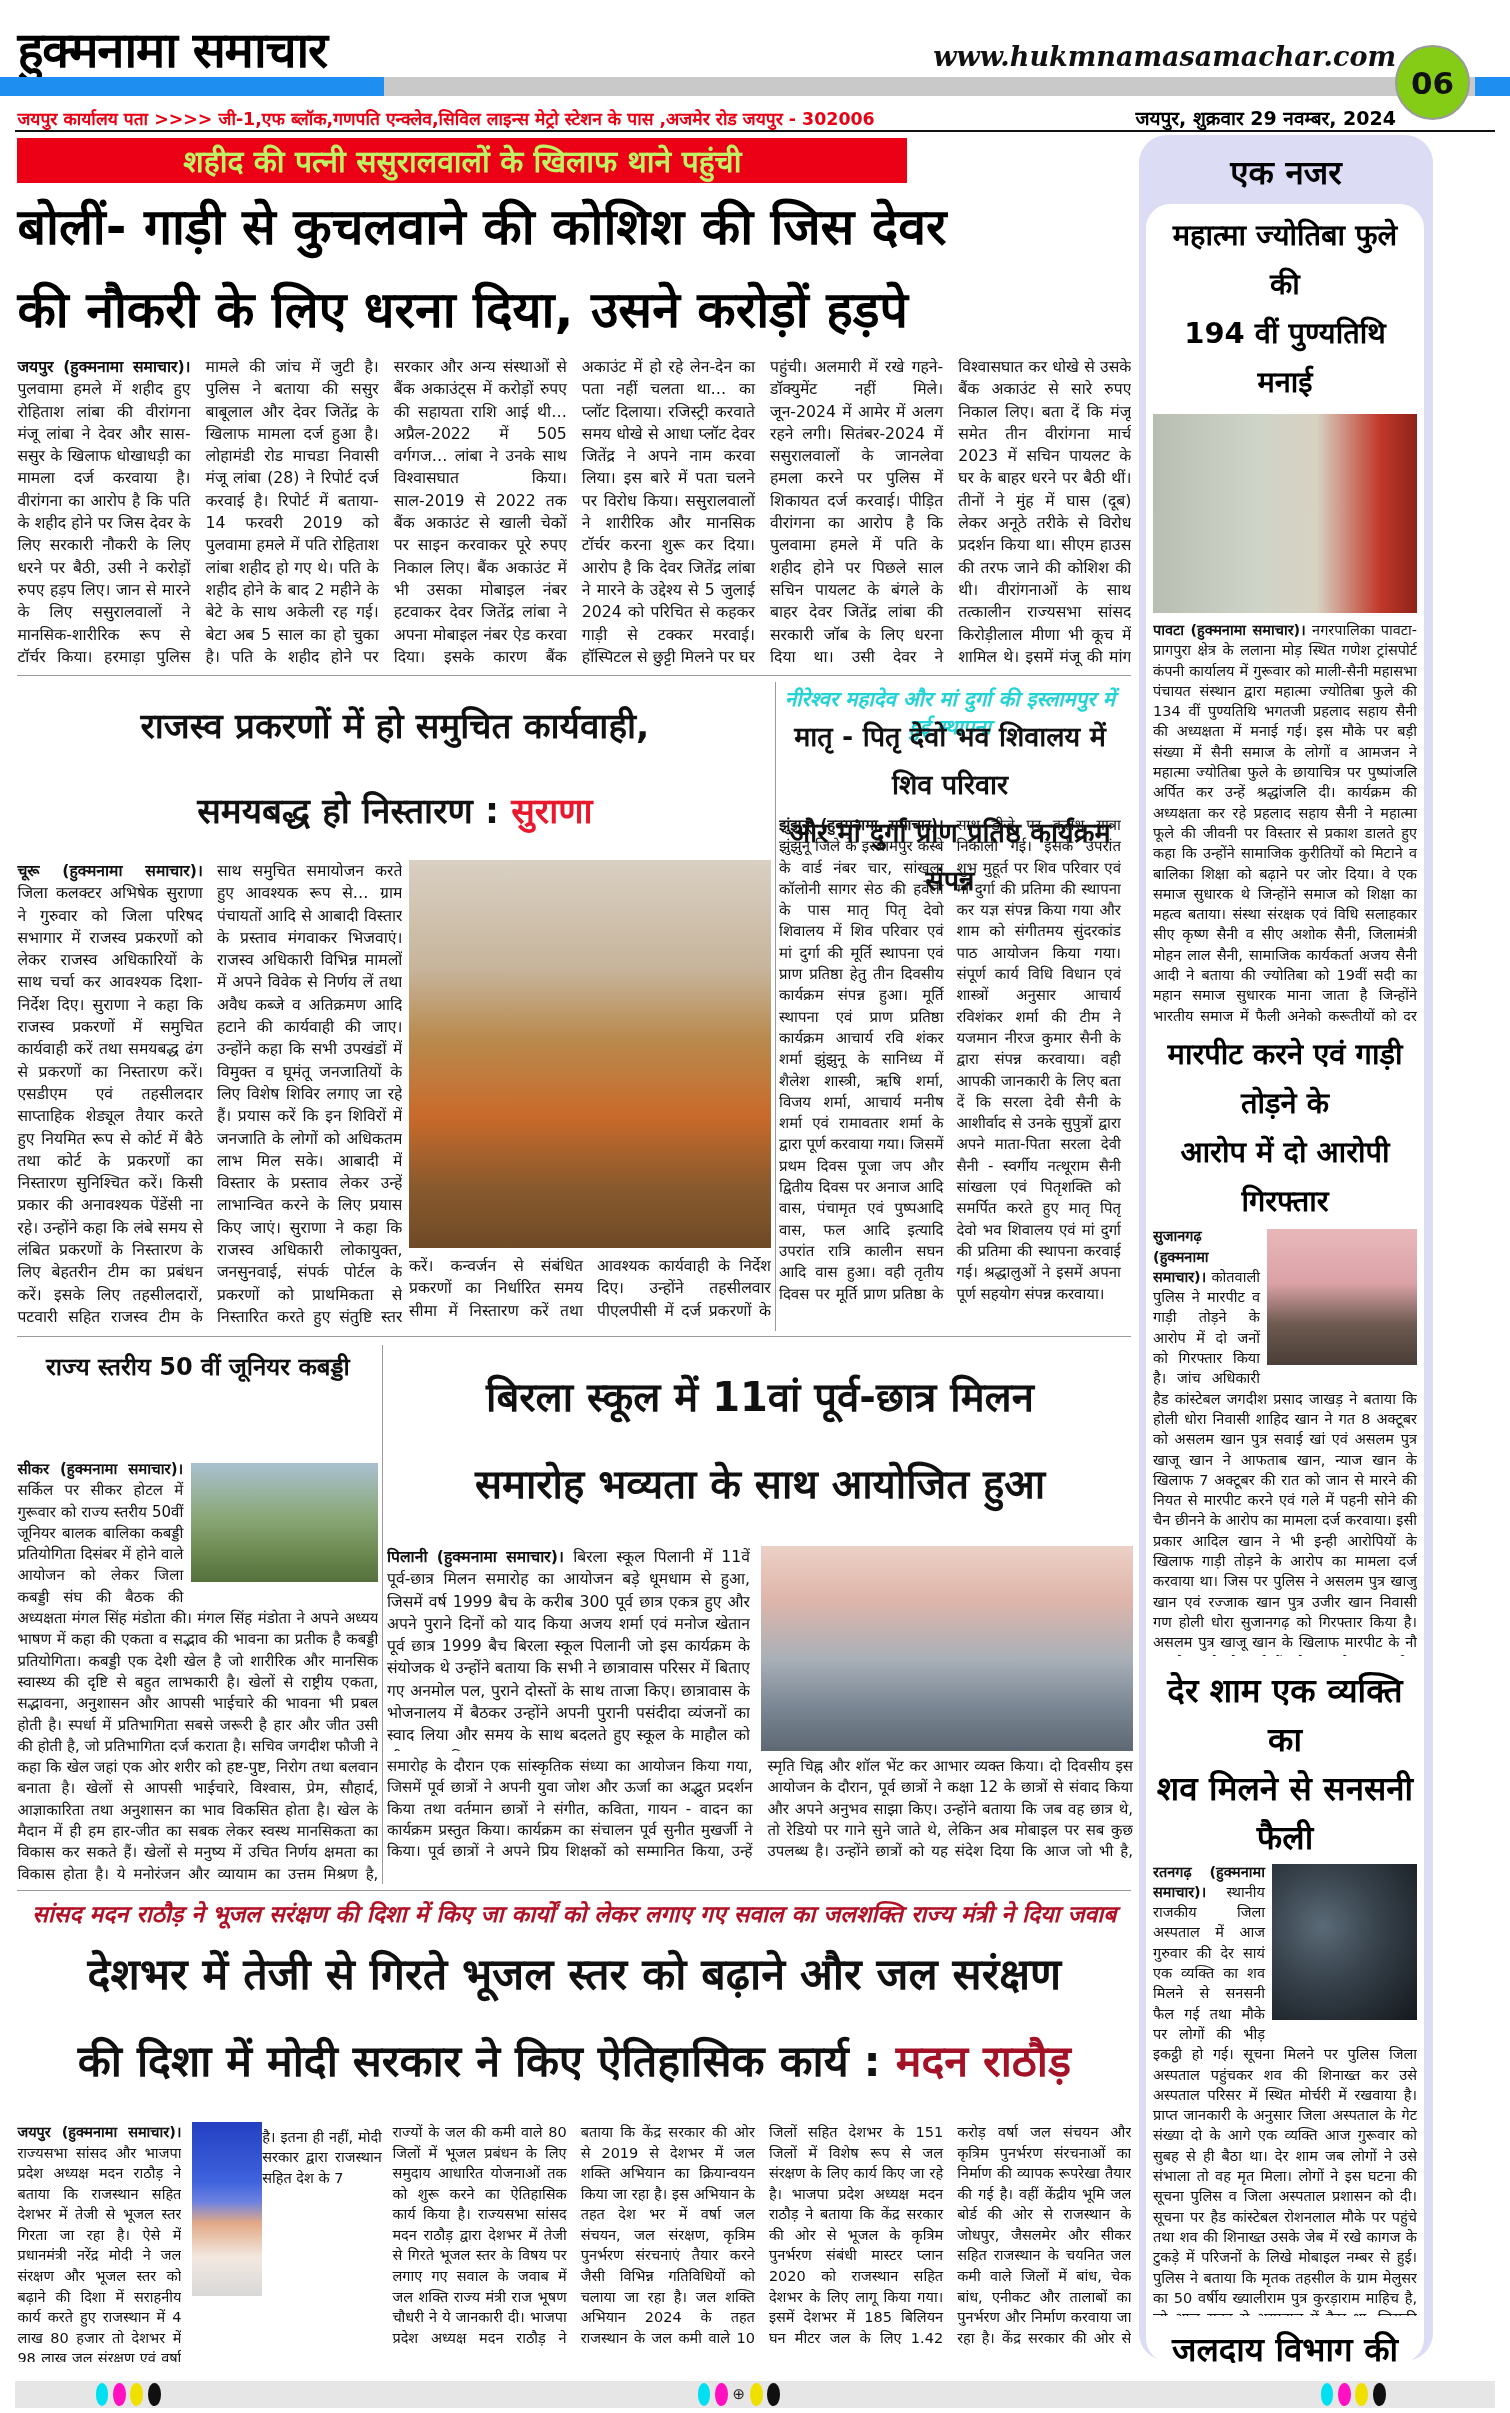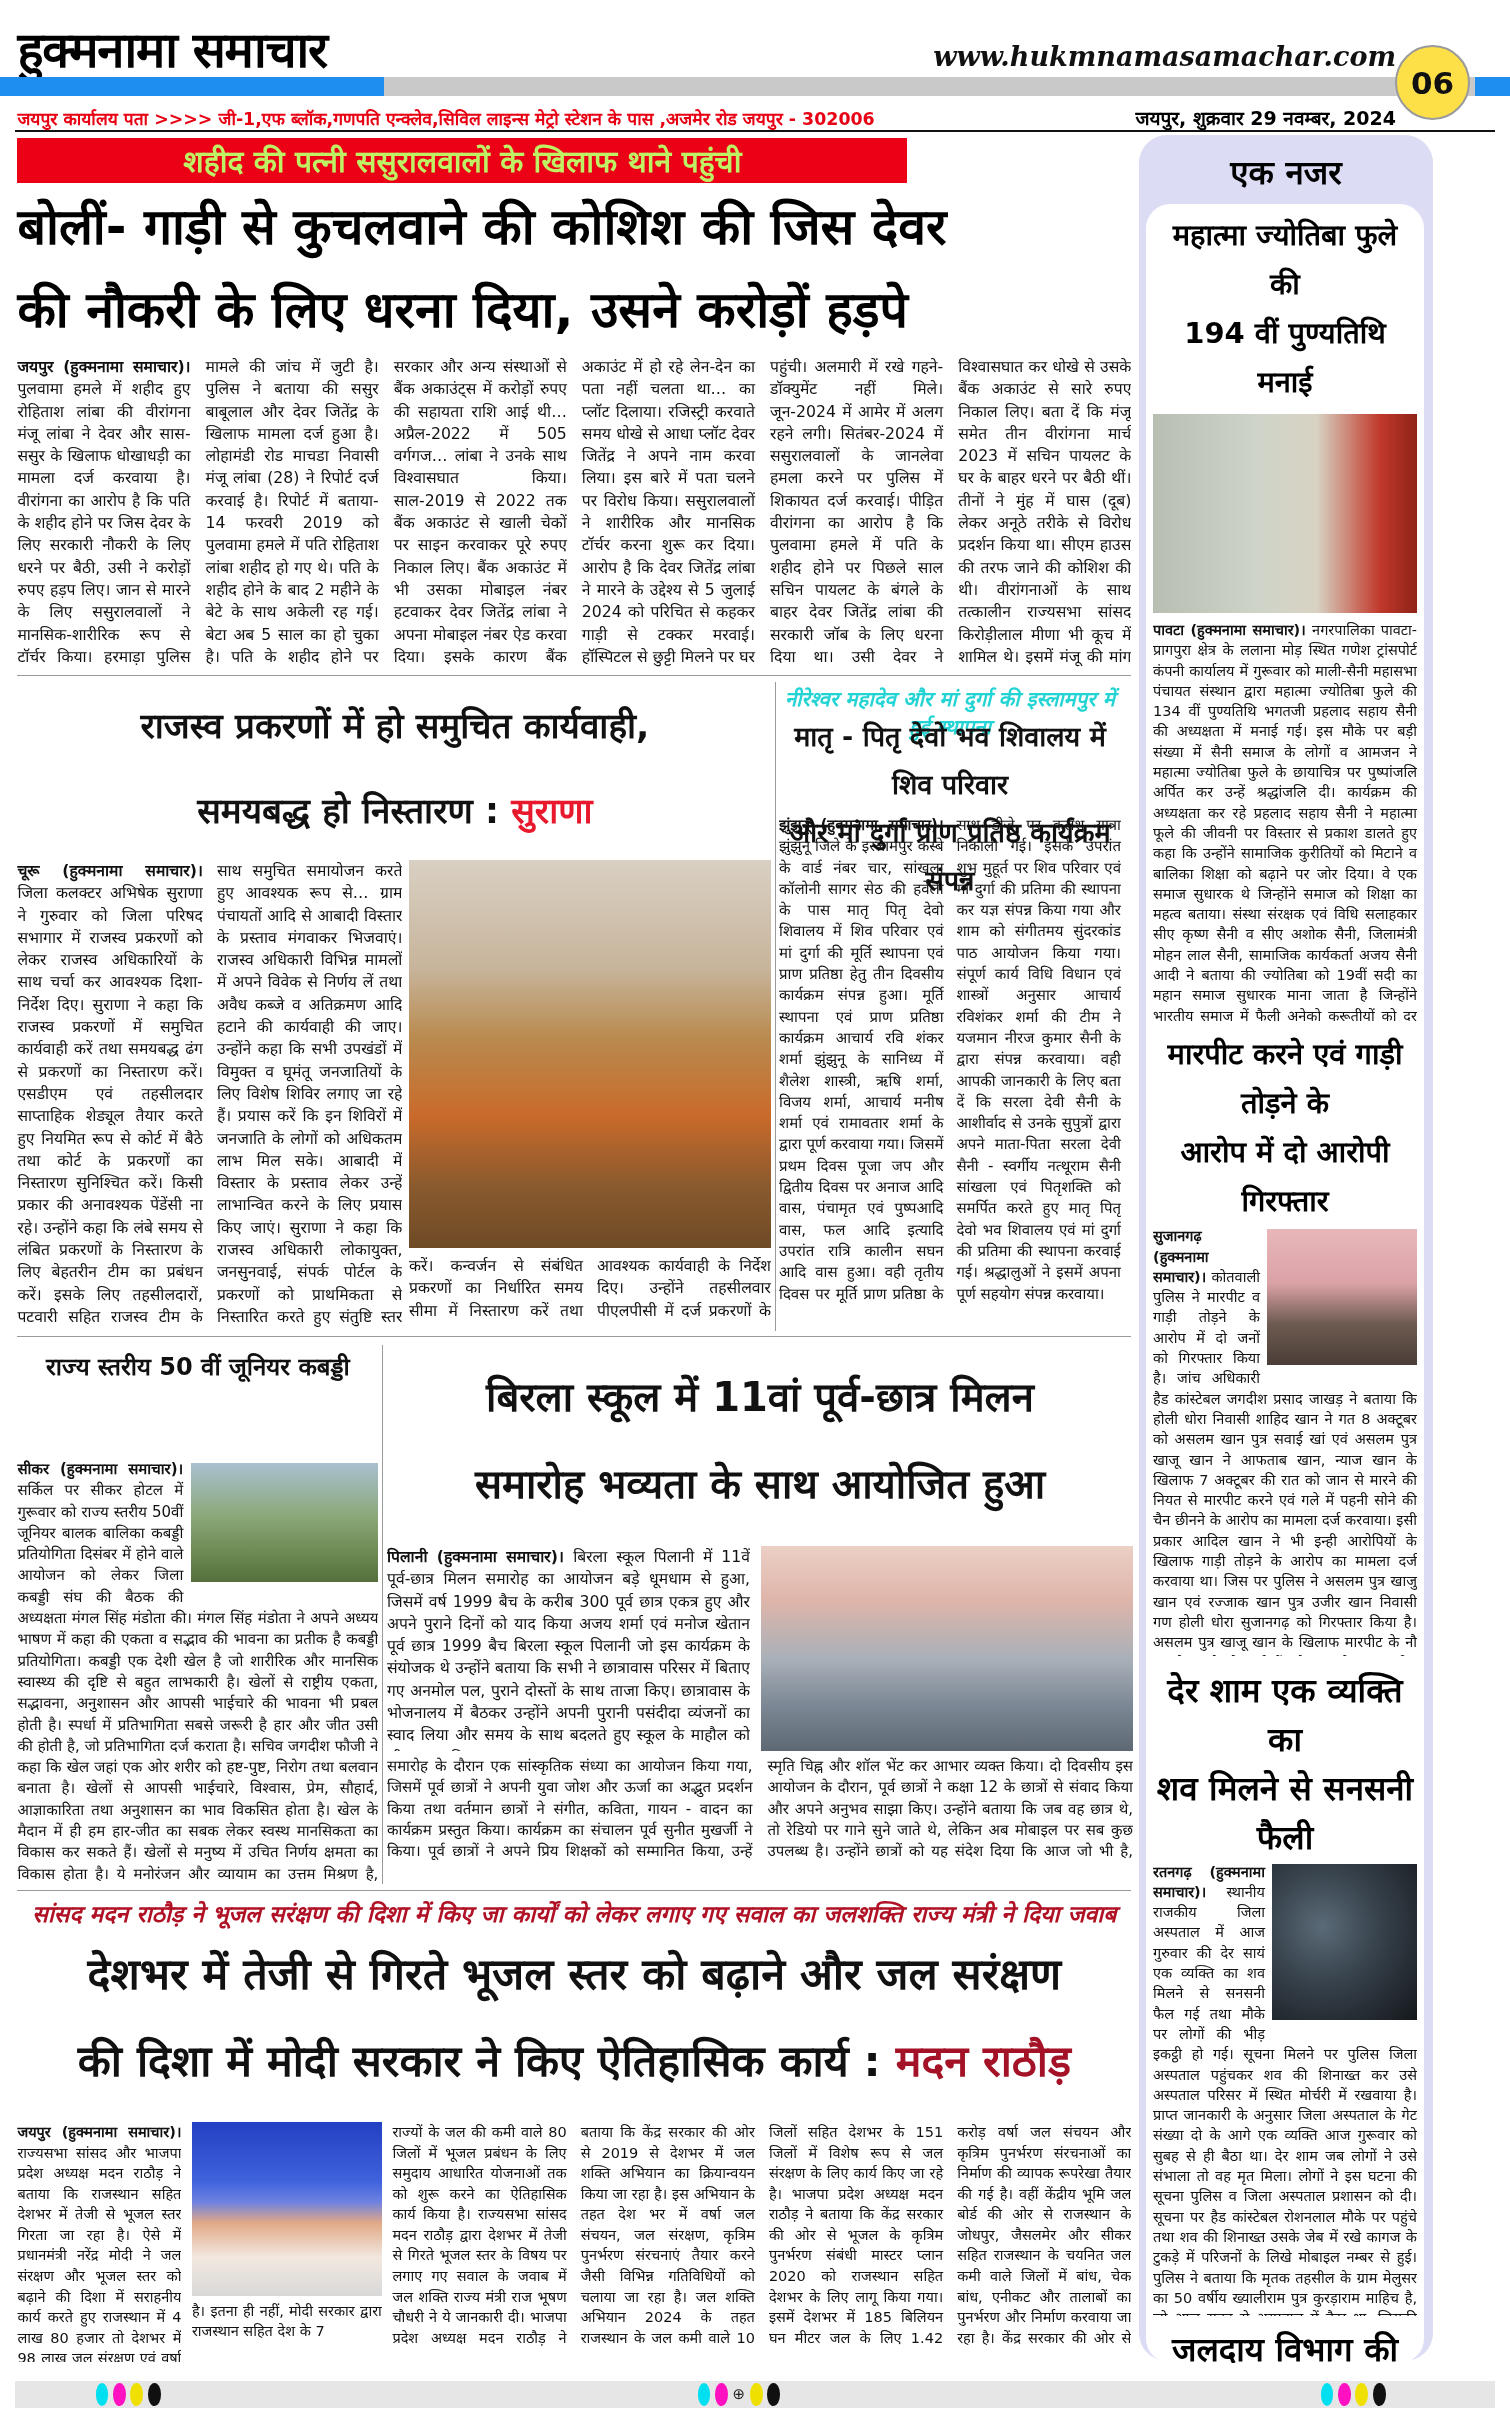--- a/index.html
+++ b/index.html
@@ -7,21 +7,21 @@
         font-family:"DejaVu Sans","Liberation Sans",sans-serif;color:#111;overflow:hidden;}
   .abs{position:absolute;}
   
   .mast-title{left:17.4px;top:15px;font-size:49px;font-weight:900;letter-spacing:-1.2px;color:#000;}
   .mast-site{right:114px;top:41px;font-size:27px;font-weight:bold;font-style:italic;
              font-family:"DejaVu Serif","Liberation Serif",serif;border-bottom:3.5px double #000;padding-bottom:8px;}
   .topbar{left:0;top:77px;width:1510px;height:19px;background:#c9c9c9;}
   .topbar-blue-l{left:0;top:0;width:384px;height:19px;background:#1f8ef1;}
   .topbar-blue-r{right:0;top:0;width:35px;height:19px;background:#1f8ef1;}
   .page-circle{left:1395px;top:45px;width:71px;height:71px;border:2.3px solid #9a9a9a;border-radius:50%;
-               background:#fde047;z-index:6;display:flex;align-items:center;justify-content:center;
+               background:#84cc16;z-index:6;display:flex;align-items:center;justify-content:center;
                font-size:31px;font-weight:900;}
   .addr{left:17.4px;top:106px;font-size:17.4px;font-weight:bold;color:#e80013;}
   .dateline{right:114px;top:105px;font-size:19px;font-weight:bold;color:#000;}
   .rule-top{left:14.5px;top:130px;width:1480px;height:2.3px;background:#111;}
   .rule-h{background:#9a9a9a;height:1.2px;}
   .rule-v{background:#9a9a9a;width:1.2px;}
   
   .body-text{font-size:15.7px;line-height:1.42;text-align:justify;overflow:hidden;}
   .body-text b{font-weight:900;}
   .center{text-align:center;}
@@ -52,21 +52,21 @@
   .birla-row{left:387px;top:1546px;width:746px;height:205px;display:flex;gap:10.5px;}
   .birla-colA{width:363px;height:205px;}
   .photo-birla{width:372px;height:205px;
      background:linear-gradient(180deg,#ecd0c6 0%,#dfb5aa 26%,#a9b0b8 55%,#7b8794 78%,#5d6873 100%);}
   .birla-body2{left:387px;top:1756px;width:746px;height:127px;column-count:2;column-gap:15px;font-size:15px;}
   
   .water-kicker{left:17.4px;top:1897px;width:1114px;font-size:23px;font-weight:900;font-style:italic;color:#b01125;}
   .water-hl{left:17.4px;top:1931px;width:1114px;font-size:43px;font-weight:900;line-height:87px;}
   .water-row{left:17.4px;top:2122px;width:1114px;height:240px;display:flex;gap:10.5px;}
   .water-col1{width:164px;height:240px;font-size:14.5px;}
-  .water-mid{width:190px;height:240px;display:flex;flex-direction:column;}
+  .water-mid{width:190px;height:240px;display:flex;flex-direction:row;}
   .photo-rathore{width:190px;height:174px;
      background:linear-gradient(180deg,#2340c2 0%,#3f62dd 34%,#6e82e0 46%,#e2a987 58%,#f2e8e0 78%,#d8d8d8 100%);}
   .water-mid-text{font-size:14.5px;margin-top:4.7px;}
   .water-cols{flex:1;height:240px;column-count:4;column-gap:14px;font-size:14.5px;}
   
   .rail{left:1139px;top:135px;width:294px;height:2226px;background:#dcdcf5;border-radius:28px;z-index:2;}
   .rail-title{position:absolute;left:0;top:14px;width:100%;text-align:center;font-size:33px;font-weight:900;color:#000;}
   .rail-card{position:absolute;left:7px;top:69px;width:264px;height:2145px;background:#fff;border-radius:24.4px;
              padding:7px;overflow:hidden;}
   .rail-hl{text-align:center;font-weight:900;font-size:29px;line-height:49px;color:#000;}

